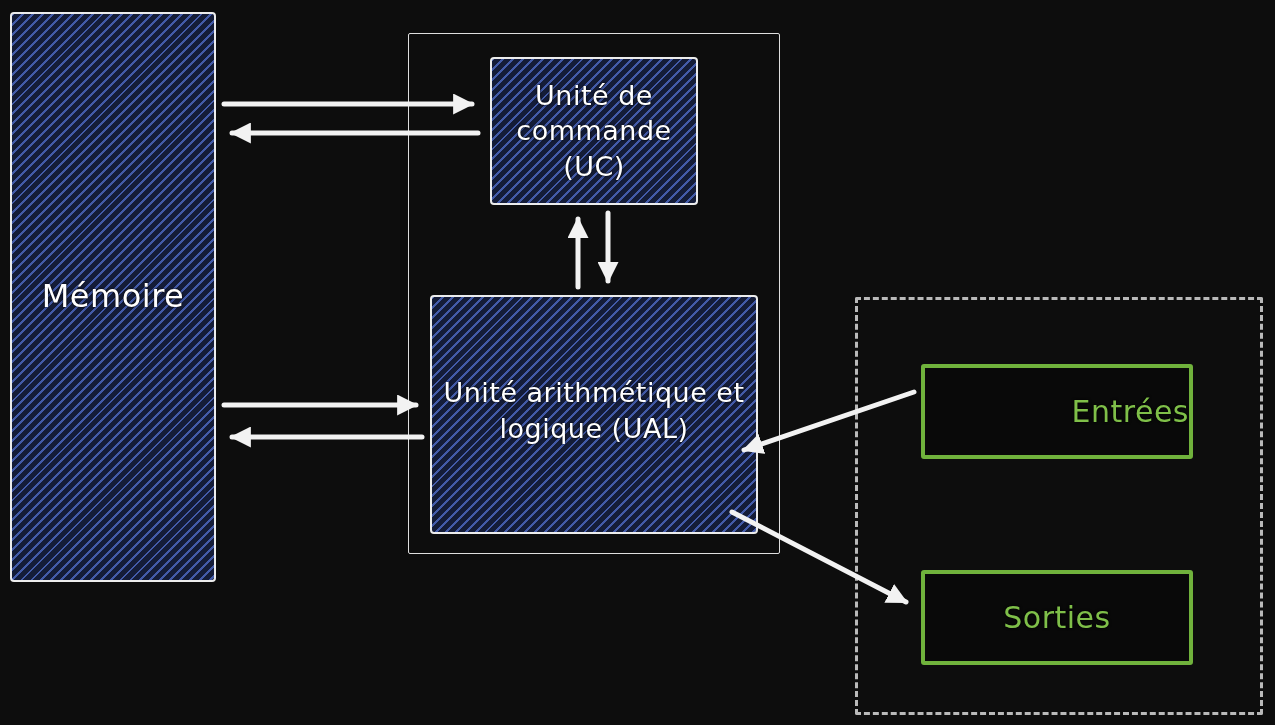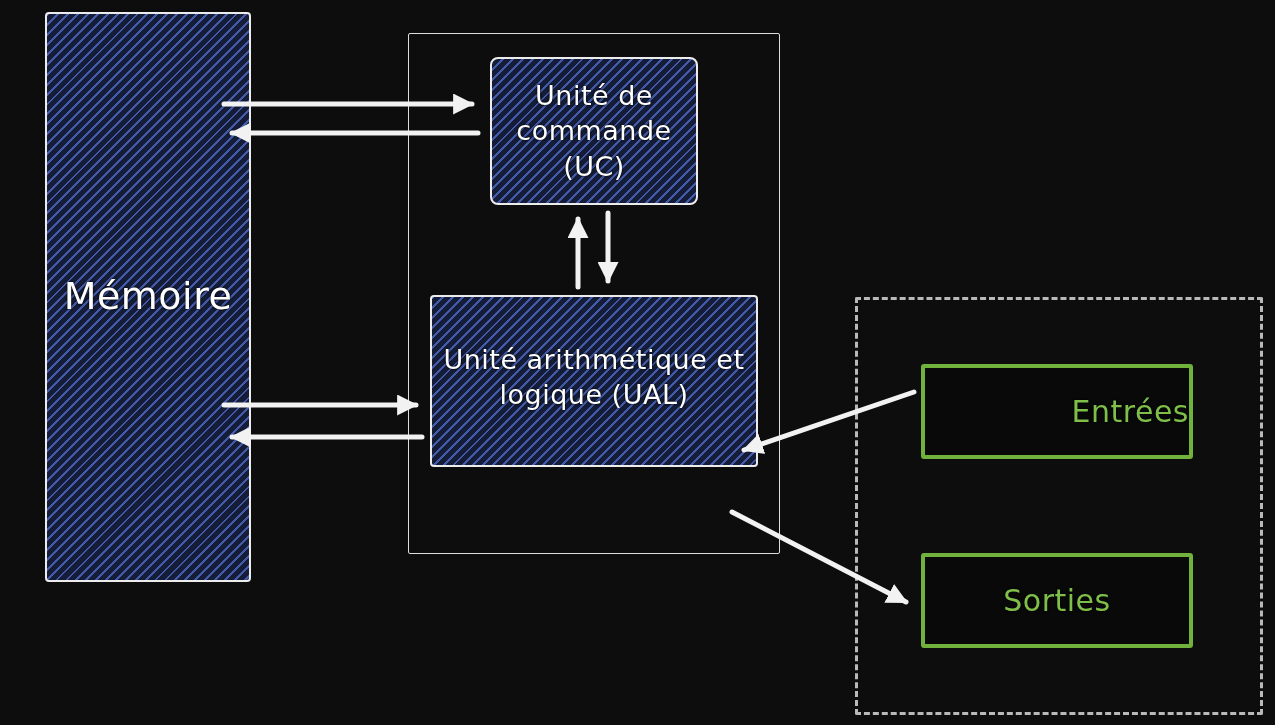--- a/index.html
+++ b/index.html
@@ -30,34 +30,34 @@
     text-align: center;
     color: #ffffff;
   }
 
   .label {
     text-shadow: 0 0 3px rgba(0,0,0,0.9), 0 0 1px rgba(0,0,0,0.9);
     letter-spacing: 0.5px;
     line-height: 1.3;
   }
 
-  .memory-box { left: 10px; top: 12px; width: 206px; height: 570px; font-size: 38px; margin-left: 35px; }
+  .memory-box { left: 10px; top: 12px; width: 206px; height: 570px; font-size: 32px; }
 
   .cpu-container {
     position: absolute;
     left: 408px; top: 33px; width: 372px; height: 521px;
     border: 1px solid #dedede;
     border-radius: 2px;
     background: transparent;
   }
 
-  .uc-box { left: 490px; top: 57px; width: 208px; height: 148px; font-size: 27px; padding: 6px 10px; border-radius: 8px; }
+  .uc-box { left: 490px; top: 57px; width: 208px; height: 148px; font-size: 27px; padding: 6px 10px; }
 
   .ual-box {
-    left: 430px; top: 295px; width: 328px; height: 172px;
+    left: 430px; top: 295px; width: 328px; height: 239px;
     font-size: 27px;
     flex-direction: column;
     justify-content: flex-start;
     padding: 14px 10px 22px 10px;
   }
   .ual-label { flex: 1; display: flex; align-items: center; }
 
   .accumulator-box {
     width: 262px; height: 58px;
     border: 2px solid #f0f0f0;
@@ -88,21 +88,21 @@
     position: absolute;
     width: 272px; height: 95px;
     border: 4px solid #70b23c;
     border-radius: 3px;
     display: flex; align-items: center; justify-content: center;
     color: #7fbf49;
     font-size: 30px;
     background: rgba(0,0,0,0.25);
   }
   .entrees-box { left: 63px; top: 64px; justify-content: flex-end; }
-  .sorties-box { left: 63px; top: 253px; }
+  .sorties-box { left: 63px; top: 270px; }
 
   svg.arrows { position: absolute; inset: 0; pointer-events: none; }
   svg.arrows line { stroke: #f2f2f2; stroke-width: 5; stroke-linecap: round; }
 </style>
 </head>
 <body>
 
 <div class="canvas">
 
   <div class="navy-box memory-box">

